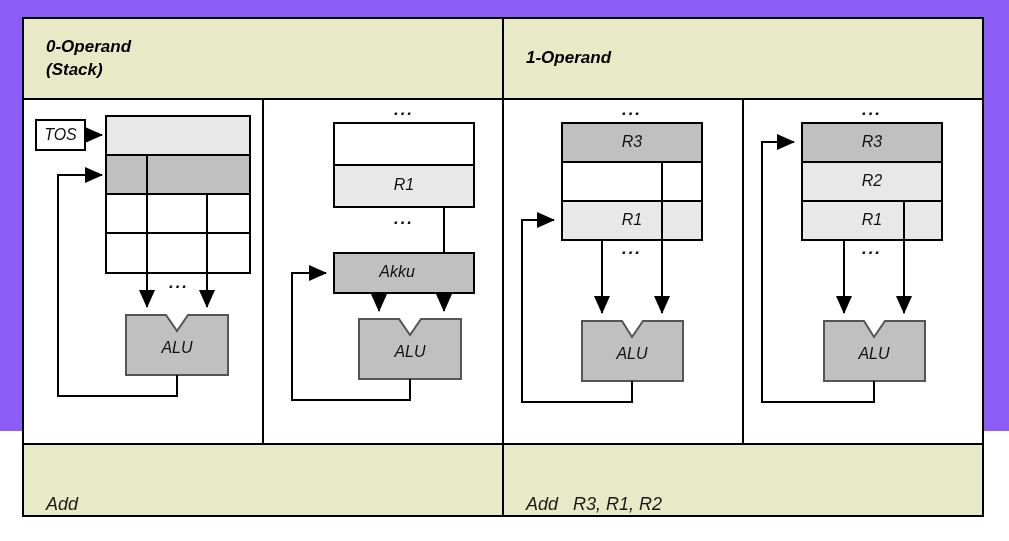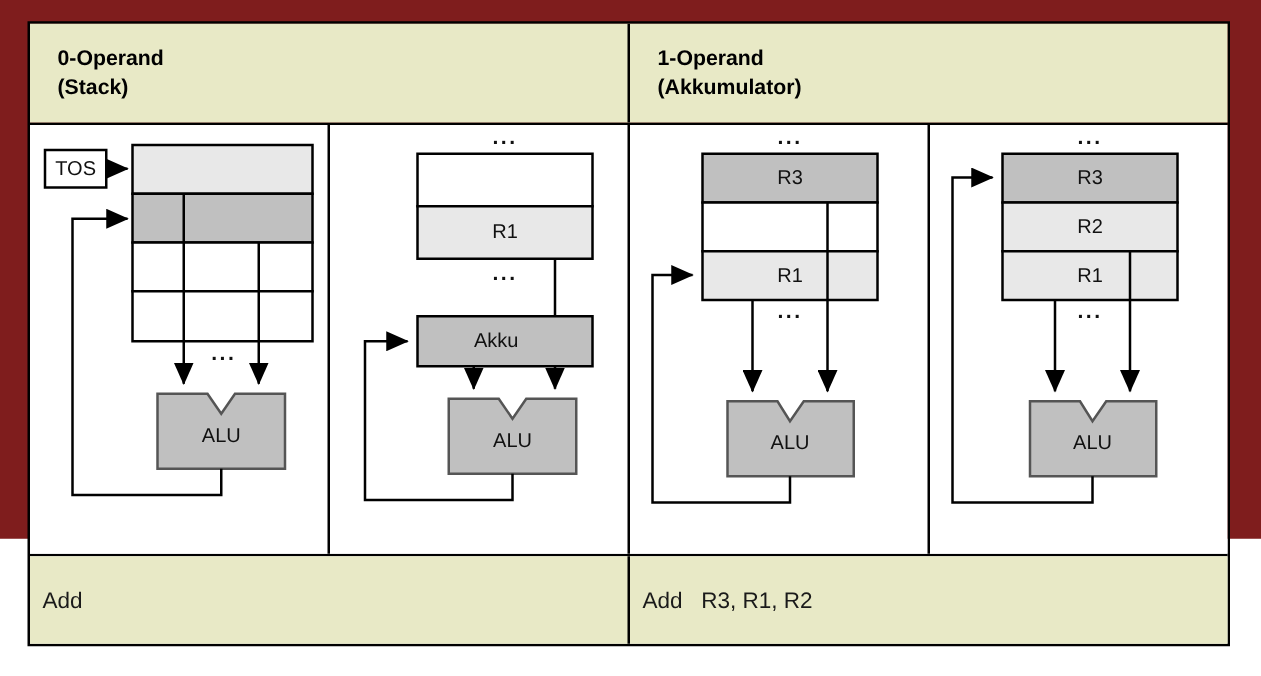--- a/index.html
+++ b/index.html
@@ -1,20 +1,20 @@
 <!DOCTYPE html>
 <html><head>
 <meta charset="utf-8">
 <style>
   html,body{margin:0;padding:0;background:#ffffff;}
   body{
     font-family:"Liberation Sans", sans-serif;
     width:1009px;height:541px;overflow:hidden;
   }
-  #page{position:relative;width:1009px;height:431px;background:#7f1d1d;}
+  #page{position:relative;width:1009px;height:431px;background:#8b5cf6;font-style:italic;}
 
   .table{
     position:absolute;left:22px;top:17px;
     width:962px;height:500px;
     border:2px solid #000;
     box-sizing:border-box;
     display:flex;flex-direction:column;
   }
   .row{display:flex;width:100%;}
   .row.header{height:79px;flex:0 0 79px;border-bottom:2px solid #000;}
@@ -36,22 +36,22 @@
   }
   .hdr-text{
     font-size:17px;font-weight:bold;color:#000;
     line-height:1.32;
   }
 
   .row.body .cell{background:#ffffff;overflow:hidden;}
 
   .row.footer .cell{
     background:#e8e9c6;
-    display:flex;align-items:center;
-    padding-left:10px;
+    display:flex;align-items:flex-end;
+    padding-left:22px;
   }
   .foot-text{font-size:18px;color:#1a1a1a;white-space:pre;}
 
   svg{display:block;}
   .dgm{position:absolute;left:0;top:0;}
   text{font-family:"Liberation Sans", sans-serif;fill:#111;}
   .lbl{font-size:16px;text-anchor:middle;dominant-baseline:middle;}
   .dots{font-size:17px;font-weight:bold;text-anchor:middle;letter-spacing:2px;}
 </style>
 </head>
@@ -63,21 +63,20 @@
     <div class="row header">
       <div class="cell">
         <div class="hdr-text">
           <div>0-Operand</div>
           <div>(Stack)</div>
         </div>
       </div>
       <div class="cell">
         <div class="hdr-text">
           <div>1-Operand</div>
-          <div>(Akkumulator)</div>
         </div>
       </div>
     </div>
 
     <div class="row body">
 
       <div class="cell">
         <svg class="dgm" width="240" height="349" viewBox="0 0 240 349">
           <defs>
             <marker id="ah1" markerWidth="9" markerHeight="8" refX="8.5" refY="4" orient="auto">

